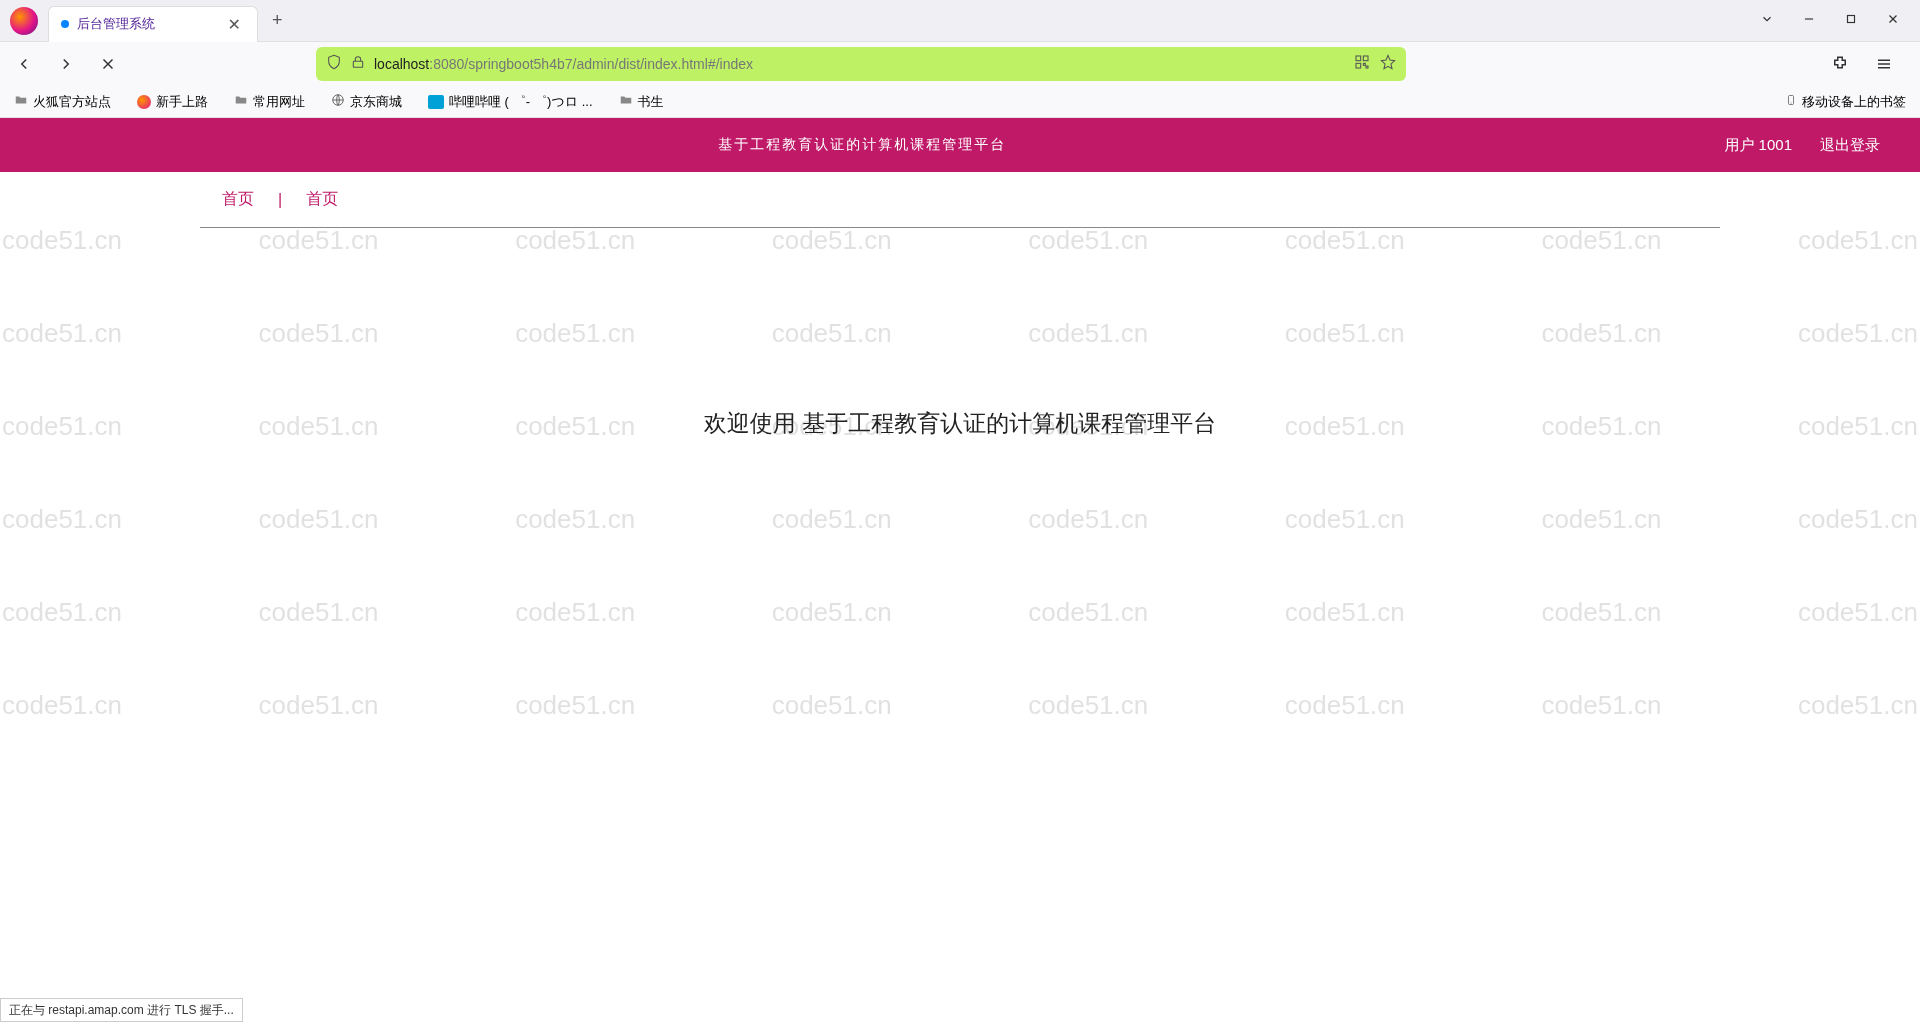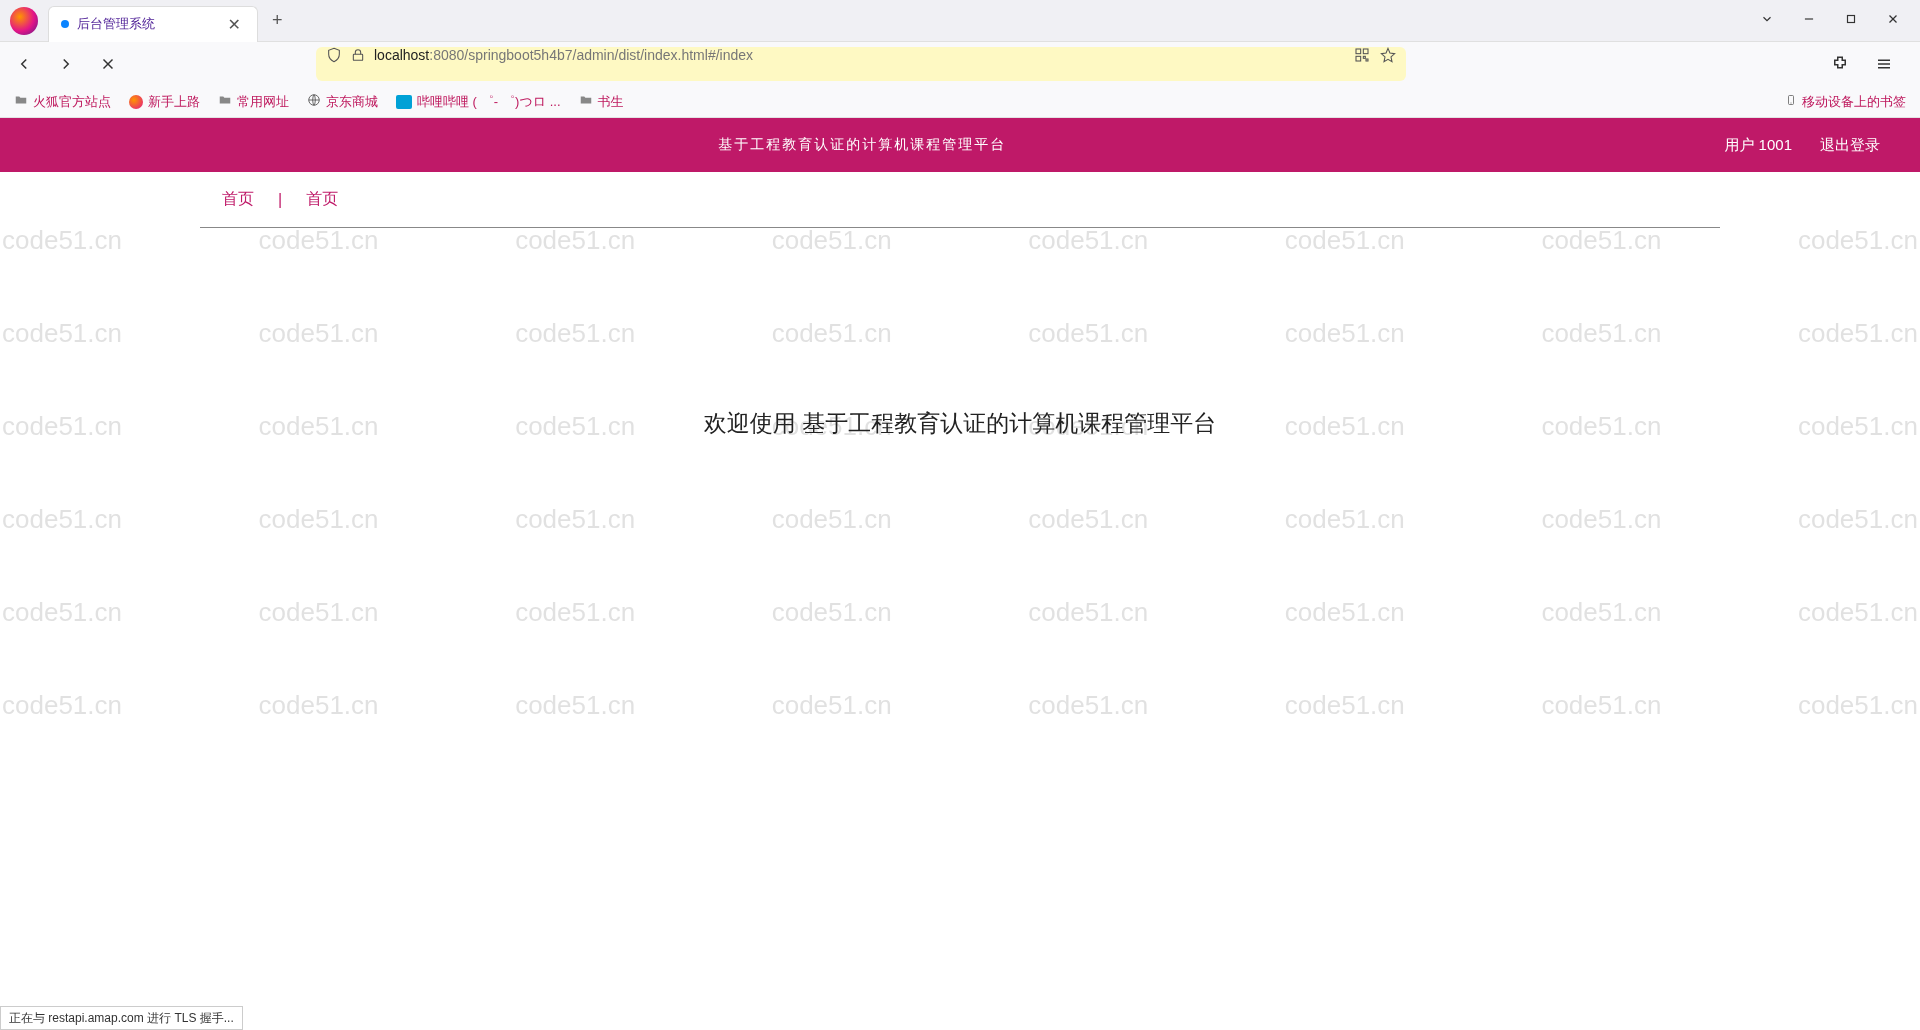--- a/index.html
+++ b/index.html
@@ -13,28 +13,28 @@
     .tab-title { font-size: 13px; color: #4c1d95; flex: 1; }
     .tab-close { font-size: 16px; color: #555; cursor: pointer; padding: 0 4px; }
     .new-tab { font-size: 18px; color: #555; margin-left: 14px; cursor: pointer; }
     .window-controls { margin-left: auto; display: flex; gap: 28px; padding-right: 20px; align-items: center; }
     .wc { font-size: 14px; color: #333; cursor: pointer; }
     .wc-down svg, .wc svg { width: 14px; height: 14px; }
 
     .nav-row { height: 44px; background: #f9f9fb; display: flex; align-items: center; padding: 0 10px; gap: 14px; }
     .nav-btn { width: 28px; height: 28px; display: flex; align-items: center; justify-content: center; color: #333; }
     .nav-btn svg { width: 18px; height: 18px; stroke: #333; stroke-width: 2; fill: none; }
-    .url-bar { flex: 1; max-width: 1090px; height: 34px; background: #fef9c3; border-radius: 6px; display: flex; align-items: flex-start; padding: 0 10px; gap: 8px; margin-left: 180px; }
+    .url-bar { flex: 1; max-width: 1090px; height: 34px; background: #bef264; border-radius: 6px; display: flex; align-items: center; padding: 0 10px; gap: 8px; margin-left: 180px; }
     .url-icon svg { width: 16px; height: 16px; stroke: #555; fill: none; stroke-width: 1.6; }
     .url-text { font-size: 14px; color: #777; }
     .url-text .host { color: #222; }
     .url-right { margin-left: auto; display: flex; gap: 10px; }
     .nav-right { margin-left: auto; display: flex; gap: 16px; padding-right: 12px; }
 
-    .bookmarks { height: 32px; background: #f9f9fb; display: flex; align-items: center; padding: 0 14px; gap: 18px; font-size: 13px; color: #be185d; border-bottom: 1px solid #e3e3e3; }
+    .bookmarks { height: 32px; background: #f9f9fb; display: flex; align-items: center; padding: 0 14px; gap: 26px; font-size: 13px; color: #000000; border-bottom: 1px solid #e3e3e3; }
     .bm { display: flex; align-items: center; gap: 5px; cursor: pointer; }
     .bm-folder svg { width: 14px; height: 14px; fill: #888; }
     .bm-fire { width: 14px; height: 14px; border-radius: 50%; background: radial-gradient(circle at 35% 35%, #ff9500, #e31587); }
     .bm-globe svg { width: 14px; height: 14px; stroke: #555; fill: none; stroke-width: 1.5; }
     .bm-bili { width: 16px; height: 14px; background: #00a1d6; border-radius: 2px; display: flex; align-items: center; justify-content: center; }
     .bm-right { margin-left: auto; }
     .bm-mobile svg { width: 12px; height: 14px; stroke: #555; fill: none; stroke-width: 1.5; }
 
     
     .watermark { position: absolute; top: 0; left: 0; right: 0; bottom: 0; pointer-events: none; z-index: 1; overflow: hidden; }
@@ -49,21 +49,21 @@
 
     
     .content { position: relative; z-index: 3; padding: 0 200px; }
     .breadcrumb { height: 56px; display: flex; align-items: center; border-bottom: 1px solid #888; gap: 24px; font-size: 16px; color: #bf1968; padding-left: 22px; }
     .bc-sep { color: #bf1968; }
     .welcome-block { text-align: center; margin-top: 180px; }
     .welcome-red { font-size: 36px; color: #e53935; letter-spacing: 1px; font-family: "SimSun", serif; }
     .welcome-sub { font-size: 23px; color: #222; margin-top: 8px; }
 
     
-    .status-bar { position: absolute; bottom: 0; left: 0; height: 24px; background: #fff; border: 1px solid #ccc; font-size: 12px; color: #333; padding: 3px 8px; }
+    .status-bar { position: absolute; bottom: 8px; left: 0; height: 24px; background: #fff; border: 1px solid #ccc; font-size: 12px; color: #333; padding: 3px 8px; }
   </style>
 </head>
 <body>
 
 <div class="browser-top">
   <div class="firefox-icon"></div>
   <div class="tab">
     <span class="tab-dot"></span>
     <span class="tab-title">后台管理系统</span>
     <span class="tab-close">✕</span>

